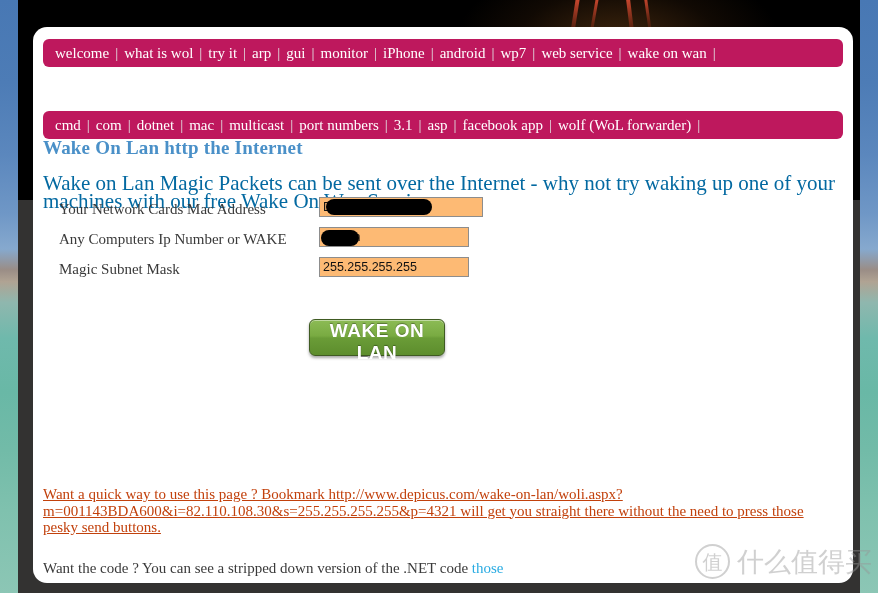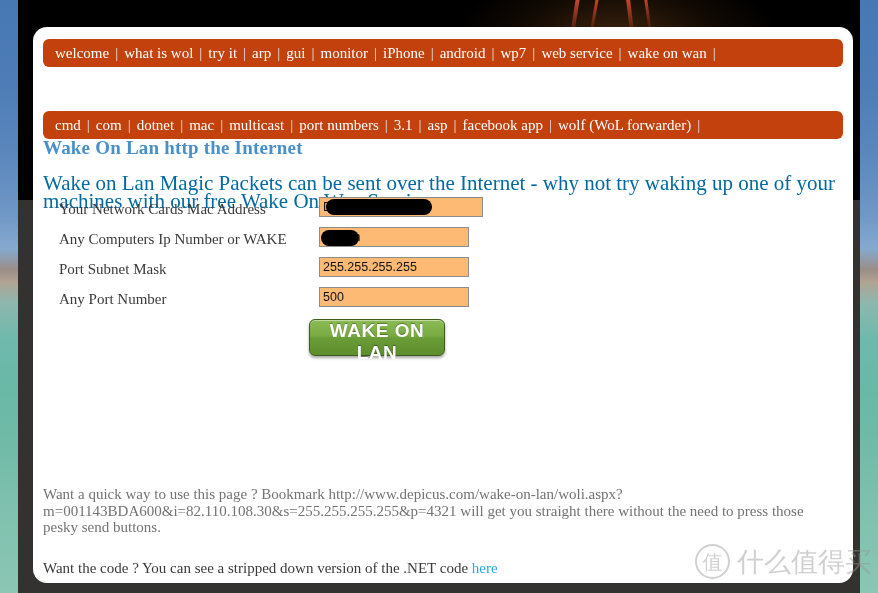--- a/index.html
+++ b/index.html
@@ -103,21 +103,21 @@
     box-sizing: border-box;
     padding: 0;
     overflow: hidden;
   }
 
   
   .navbar {
     position: absolute;
     left: 10px;
     width: 800px;
-    background: #c2410c;
+    background: #be185d;
     border-radius: 6px;
     color: #ffffff;
     font-size: 15px;
     line-height: 28px;
     height: 28px;
     padding: 0 0 0 12px;
     box-sizing: border-box;
     white-space: nowrap;
     overflow: hidden;
   }
@@ -231,22 +231,23 @@
     padding: 0;
   }
 
   
   #bookmark-text {
     position: absolute;
     left: 10px;
     top: 444px;
     width: 790px;
     font-size: 15px;
-    color: #737373;
+    color: #c2410c;
     line-height: 16.5px;
+    text-decoration: underline;
   }
   #code-text {
     position: absolute;
     left: 10px;
     top: 518px;
     width: 790px;
     font-size: 15px;
     color: #3a3a3a;
     line-height: 16.5px;
   }
@@ -318,34 +319,30 @@
       <span class="redact" id="redact-mac"></span>
     </div>
 
     <div class="form-row">
       <label class="form-label">Any Computers Ip Number or WAKE</label>
       <input id="input-ip" class="form-input" type="text" value="      .cn" style="">
       <span class="redact" id="redact-ip"></span>
     </div>
 
     <div class="form-row">
-      <label class="form-label">Port Subnet Mask</label>
+      <label class="form-label">Magic Subnet Mask</label>
       <input id="input-subnet" class="form-input" type="text" value="255.255.255.255" style="">
     </div>
 
-    <div class="form-row">
-      <label class="form-label">Any Port Number</label>
-      <input id="input-port" class="form-input" type="text" value="500" style="">
-    </div>
   </form>
 
   <button id="wake-button" type="button">WAKE ON LAN</button>
 
   <p id="bookmark-text">Want a quick way to use this page ? Bookmark http://www.depicus.com/wake-on-lan/woli.aspx?m=001143BDA600&amp;i=82.110.108.30&amp;s=255.255.255.255&amp;p=4321 will get you straight there without the need to press those pesky send buttons.</p>
 
-  <p id="code-text"><span>Want the code ? You can see a stripped down version of the .NET code </span><a class="here-link" href="#">here</a></p>
+  <p id="code-text"><span>Want the code ? You can see a stripped down version of the .NET code </span><a class="here-link" href="#">those</a></p>
 
 </div>
 
 <div id="watermark">
   <span class="wm-mark">值</span>
   <span>什么值得买</span>
 </div>
 
 </body></html>

